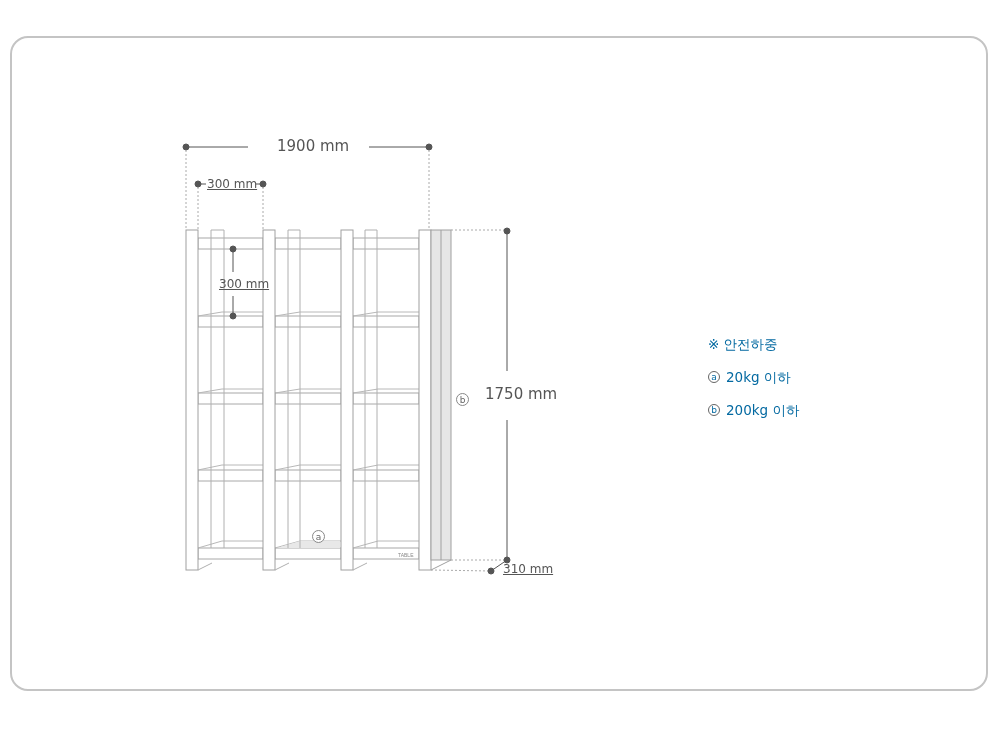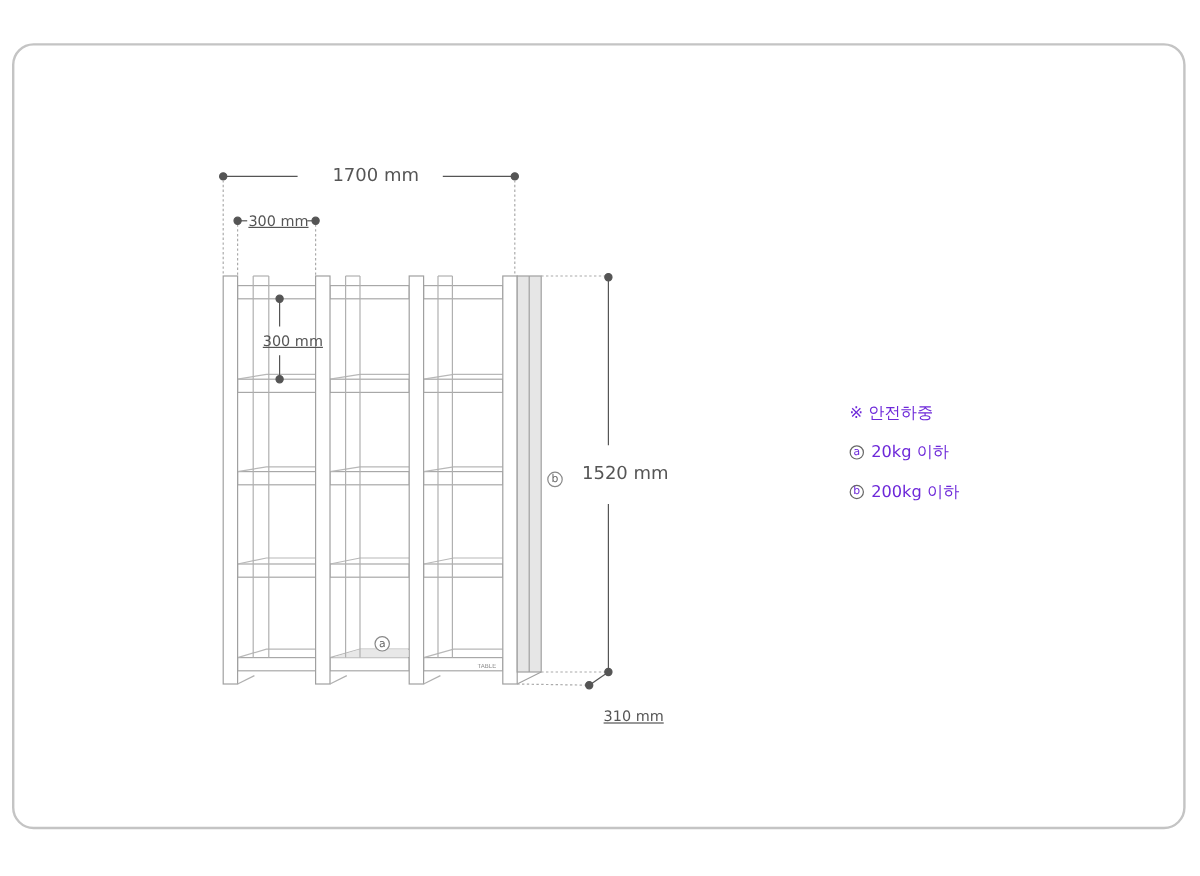--- a/index.html
+++ b/index.html
@@ -3,21 +3,21 @@
 <meta charset="utf-8">
 <style>
   html,body{margin:0;padding:0;background:#ffffff;}
   body{width:1000px;height:730px;position:relative;overflow:hidden;font-family:"DejaVu Sans","Liberation Sans",sans-serif;color:#555;}
   .frame{position:absolute;left:10px;top:36px;width:978px;height:655px;border:2px solid #c4c4c4;border-radius:18px;box-sizing:border-box;background:#fff;}
   svg.drawing{position:absolute;left:0;top:0;}
   .lbl{position:absolute;color:#555;white-space:nowrap;line-height:1;}
   .dim-lg{font-size:15px;}
   .dim-sm{font-size:12px;text-decoration:underline;}
   .legend{position:absolute;left:708px;top:336px;}
-  .legend .row{font-size:13.5px;color:#6d28d9;height:33px;line-height:16px;display:flex;align-items:flex-start;gap:4px;}
+  .legend .row{font-size:13.5px;color:#0369a1;height:33px;line-height:16px;display:flex;align-items:flex-start;gap:4px;}
   .circ{display:inline-flex;align-items:center;justify-content:center;width:12px;height:12px;border:1px solid #666;border-radius:50%;font-size:9px;line-height:1;box-sizing:border-box;margin-top:2px;margin-right:2px;}
   .tag{position:absolute;display:flex;align-items:center;justify-content:center;width:13px;height:13px;border:1px solid #888;border-radius:50%;font-size:9px;color:#666;background:#fff;box-sizing:border-box;}
 </style>
 </head>
 <body>
 
 <div class="frame"></div>
 
 <svg class="drawing" width="1000" height="730">
 
@@ -127,25 +127,25 @@
     <line x1="507" y1="231" x2="507" y2="371"></line>
       <line x1="507" y1="420" x2="507" y2="560"></line>
   </g>
 
   <g stroke="#555" stroke-width="1" fill="#555">
     <line x1="491" y1="571" x2="507" y2="560"></line>
     <circle cx="491" cy="571" r="3"></circle>
   </g>
 </svg>
 
-<span class="lbl dim-lg" style="left:277px;top:139px;">1700 mm</span>
+<span class="lbl dim-lg" style="left:277px;top:139px;">1900 mm</span>
 <span class="lbl dim-sm" style="left:207px;top:178px;">300 mm</span>
 <span class="lbl dim-sm" style="left:219px;top:278px;">300 mm</span>
-<span class="lbl dim-lg" style="left:485px;top:387px;">1520 mm</span>
-<span class="lbl dim-sm" style="left:503px;top:563px;margin-top:28px;">310 mm</span>
+<span class="lbl dim-lg" style="left:485px;top:387px;">1750 mm</span>
+<span class="lbl dim-sm" style="left:503px;top:563px;">310 mm</span>
 
 <span class="tag" style="left:312px;top:530px;">a</span>
 <span class="tag" style="left:456px;top:393px;">b</span>
 
 <div class="legend">
   <div class="row">
     <span>※ 안전하중</span>
   </div>
   <div class="row">
     <span class="circ">a</span>

